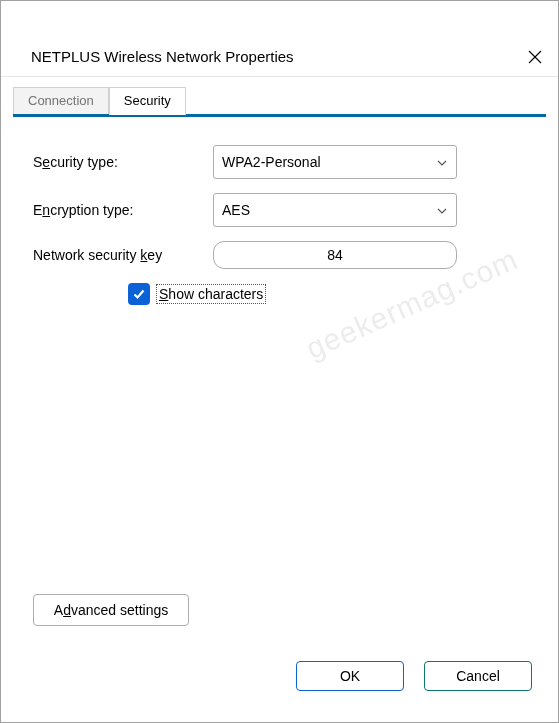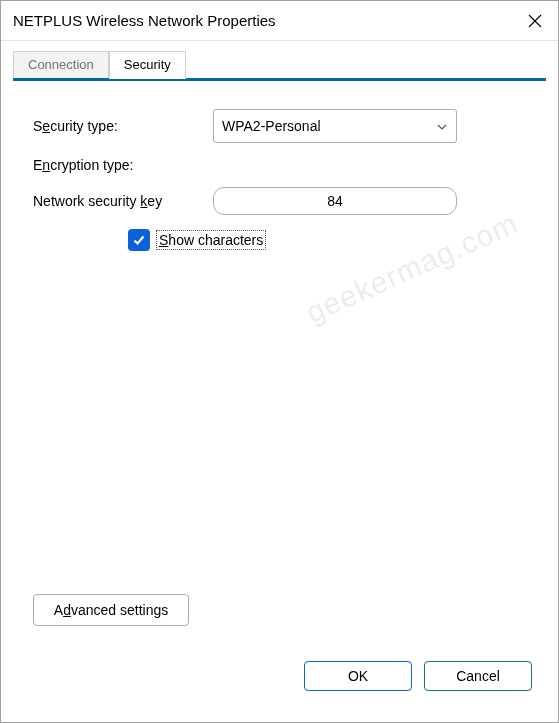--- a/index.html
+++ b/index.html
@@ -21,22 +21,23 @@
     background: #fff;
     display: flex;
     flex-direction: column;
     position: relative;
   }
   .titlebar {
     height: 40px;
     display: flex;
     align-items: center;
     border-bottom: 1px solid #e5e5e5;
-    padding-left: 12px;
+    padding-left: 30px;
     font-size: 15px;
+    margin-top: 36px;
   }
   .titlebar .title { flex: 1; }
   .titlebar .close {
     width: 46px;
     height: 40px;
     display: flex;
     align-items: center;
     justify-content: center;
     font-size: 16px;
     cursor: pointer;
@@ -174,21 +175,21 @@
     padding: 0 16px;
   }
   .adv-btn .ul { text-decoration: underline; }
   .footer {
     height: 56px;
     border-top: none;
     display: flex;
     justify-content: flex-end;
     align-items: center;
     padding: 0 14px 12px 0;
-    gap: 12px;
+    gap: 20px;
     text-align: center;
   }
   .btn {
     min-width: 108px;
     height: 30px;
     border: 1px solid #0f766e;
     border-radius: 4px;
     background: #fff;
     display: flex;
     align-items: center;
@@ -246,20 +247,28 @@
                 <polyline points="2,4 6,8 10,4"></polyline>
               </svg>
           </span>
         </div>
       </div>
 
       <div class="form-row">
         <div class="form-label">
           <span>E</span><span class="ul">n</span><span>cryption type:</span>
         </div>
+        <div class="dropdown">
+          <span>AES</span>
+          <span class="chev">
+            <svg viewBox="0 0 12 12">
+                <polyline points="2,4 6,8 10,4"></polyline>
+              </svg>
+          </span>
+        </div>
       </div>
 
       <div class="form-row">
         <div class="form-label">
           <span>Network security </span><span class="ul">k</span><span>ey</span>
         </div>
         <div class="textfield">
           <span>84</span>
         </div>
       </div>

